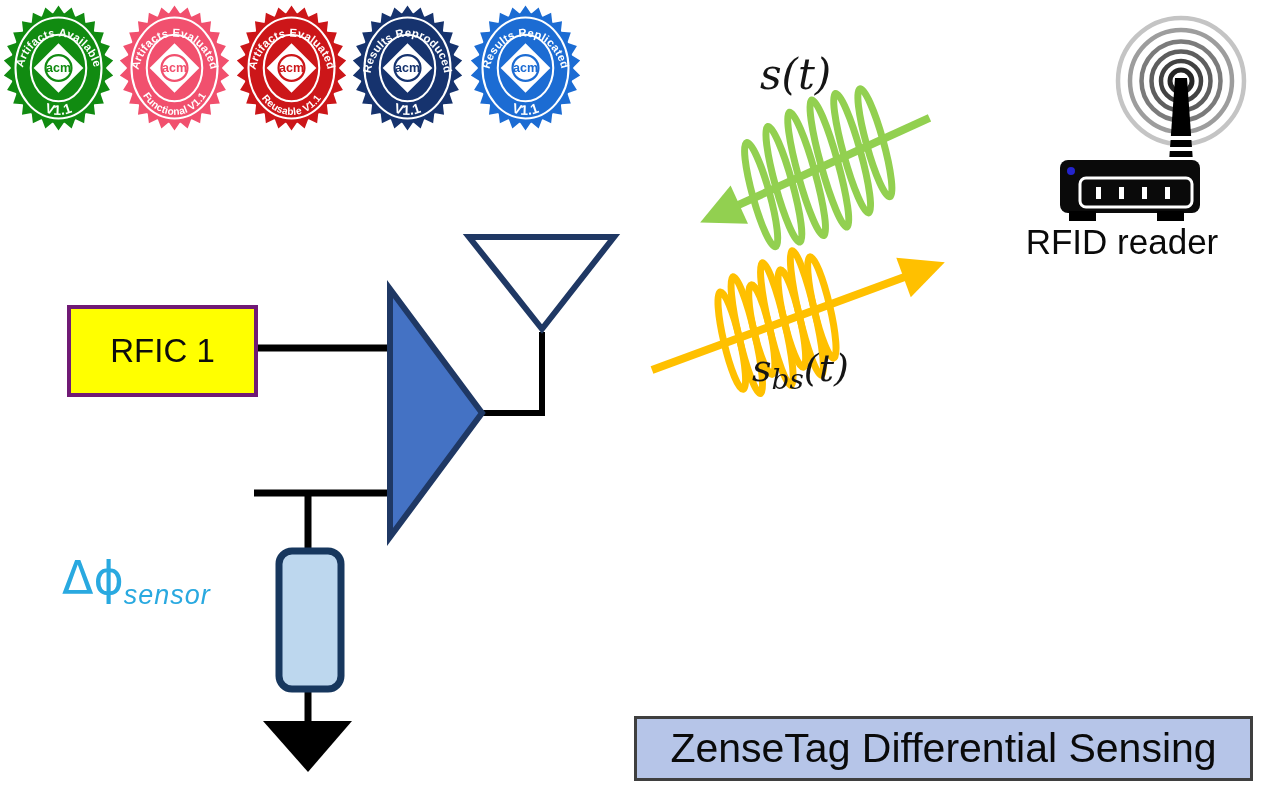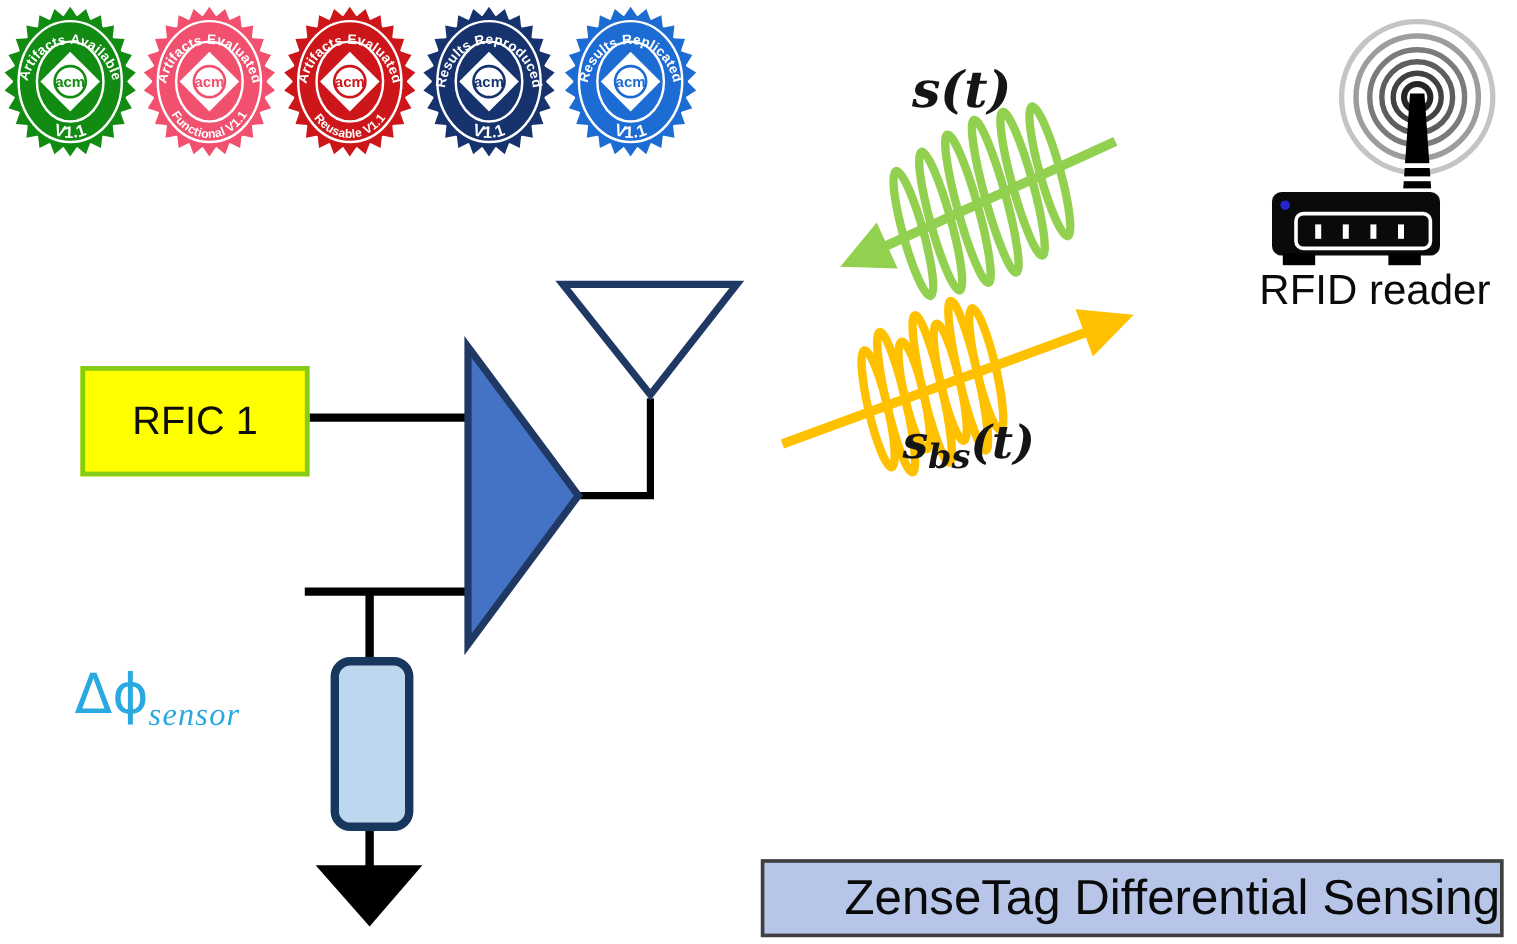--- a/index.html
+++ b/index.html
@@ -19,39 +19,39 @@
   .badge .acmCircle{fill:#ffffff;stroke:currentColor;stroke-width:2.4;}
   .badge .acmText{fill:currentColor;font-size:13.5px;text-anchor:middle;}
   .c0{color:#118b11;} .c1{color:#f1506e;} .c2{color:#cc1619;} .c3{color:#16336e;} .c4{color:#1c6cd3;}
   
   #diagram{position:absolute;left:0;top:0;}
   .wire{stroke:#000;stroke-width:7;}
   .wire6{stroke:#000;stroke-width:6;}
   .loopG{fill:none;stroke:#92d050;stroke-width:7;}
   .loopO{fill:none;stroke:#ffc000;stroke-width:7;}
   
-  .box{position:absolute;box-sizing:border-box;border:4px solid #84cc16;
+  .box{position:absolute;box-sizing:border-box;border:4px solid #701a75;
        display:flex;align-items:center;justify-content:center;
        font-size:33px;color:#0d0d0d;}
   #rfic1{left:67px;top:305px;width:191px;height:92px;background:#ffff00;}
   #rfic2{left:67px;top:458px;width:190px;height:75px;background:#f2f2f4;}
   #phase{position:absolute;left:62px;top:551px;color:#29a9e0;font-size:46px;
          font-family:"DejaVu Sans",sans-serif;}
-  #phase sub{font-family:Liberation Serif, serif;font-style:italic;font-size:27px;
+  #phase sub{font-family:Liberation Sans, sans-serif;font-style:italic;font-size:27px;
              vertical-align:-10px;letter-spacing:1px;}
   .mathlabel{position:absolute;color:#151515;font-family:"DejaVu Serif",serif;
-             font-weight:bold;font-style:italic;}
+             font-weight:normal;font-style:italic;}
   #s-label{left:760px;top:50px;font-size:42px;}
   #sbs-label{left:752px;top:346px;font-size:38px;}
   #sbs-label sub{font-size:28px;vertical-align:-8px;}
-  #reader-label{position:absolute;left:1002px;top:222px;width:240px;text-align:right;
+  #reader-label{position:absolute;left:1002px;top:222px;width:240px;text-align:center;
                 font-size:35px;color:#0a0a0a;}
   #caption-box{position:absolute;left:634px;top:716px;width:619px;height:65px;
                box-sizing:border-box;background:#b6c5e8;border:3px solid #3f3f3f;
-               display:flex;align-items:center;justify-content:flex-end;
+               display:flex;align-items:center;justify-content:center;
                font-size:41px;color:#0a0a0a;}
 </style>
 </head>
 <body>
 
 <div id="canvas">
 
   <div id="badges">
 
     <svg class="badge c0 vonly" style="left:3px" viewBox="0 0 120 136">

